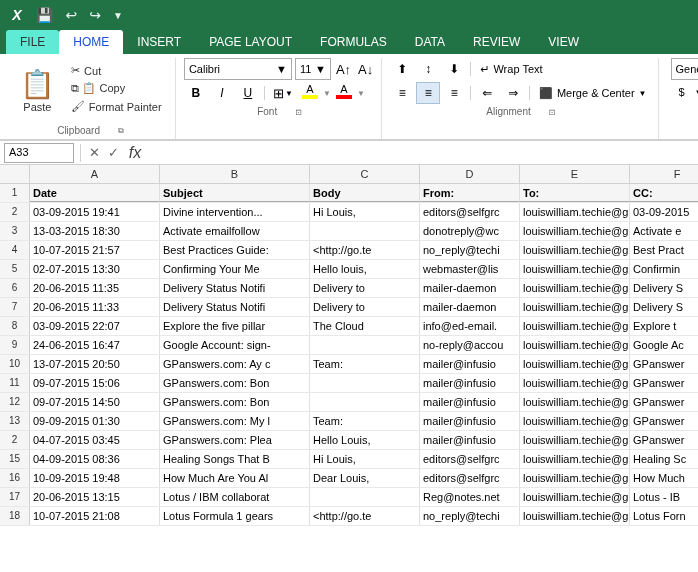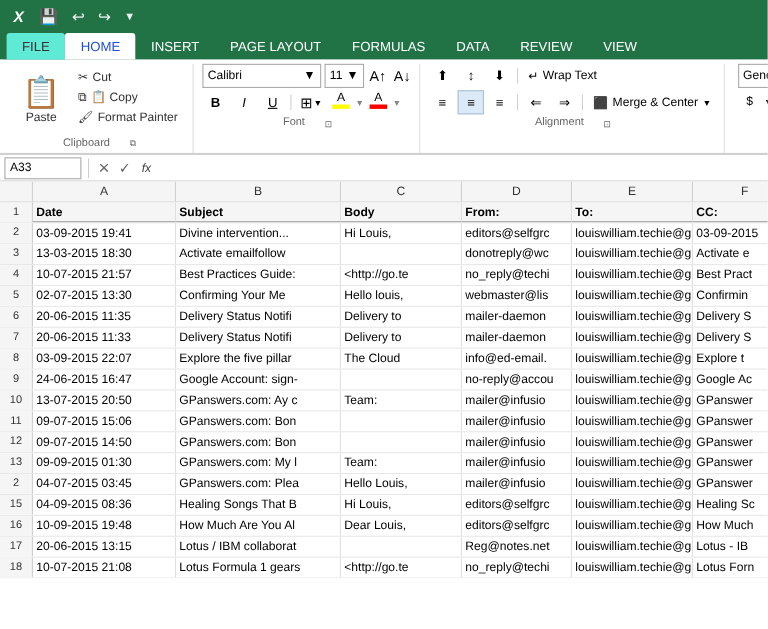--- a/index.html
+++ b/index.html
@@ -50,21 +50,21 @@
     .wrap-text-btn { display: flex; align-items: center; gap: 4px; height: 22px; border: 1px solid transparent; background: none; cursor: pointer; padding: 0 4px; font-size: 11px; white-space: nowrap; }
     .merge-btn { display: flex; align-items: center; gap: 4px; height: 22px; border: 1px solid transparent; background: none; cursor: pointer; padding: 0 4px; font-size: 11px; }
 
     
     .number-box { width: 80px; height: 22px; border: 1px solid #aaa; padding: 2px 4px; font-size: 11px; display: flex; align-items: center; justify-content: space-between; cursor: pointer; }
 
     
     .formula-bar { display: flex; align-items: center; height: 24px; border-bottom: 1px solid #d0d0d0; padding: 0 4px; gap: 4px; background: #fff; }
     .cell-ref-box { width: 70px; height: 20px; border: 1px solid #aaa; padding: 2px 4px; font-size: 11px; display: flex; align-items: flex-start; }
     .formula-divider { width: 1px; height: 18px; background: #d0d0d0; margin: 0 2px; }
-    .fx-btn { font-size: 11px; color: #444; font-style: italic; padding: 0 4px; cursor: pointer; border: none; background: none; }
+    .fx-btn { font-size: 16px; color: #444; font-style: italic; padding: 0 4px; cursor: pointer; border: none; background: none; }
     .formula-input { flex: 1; height: 20px; border: none; font-size: 11px; outline: none; }
     .formula-icon-btn { background: none; border: none; cursor: pointer; font-size: 13px; color: #666; padding: 0 2px; }
 
     
     .spreadsheet { overflow: hidden; }
     .col-headers { display: flex; background: #f5f5f5; border-bottom: 1px solid #d0d0d0; }
     .row-header-cell { width: 30px; min-width: 30px; height: 18px; border-right: 1px solid #d0d0d0; background: #f5f5f5; }
     .col-header { height: 18px; border-right: 1px solid #d0d0d0; font-size: 11px; text-align: center; line-height: 18px; color: #333; background: #f5f5f5; cursor: pointer; }
     .data-row { display: flex; border-bottom: 1px solid #e8e8e8; }
     .row-num { width: 30px; min-width: 30px; height: 18px; border-right: 1px solid #d0d0d0; background: #f5f5f5; font-size: 10px; text-align: center; line-height: 18px; color: #333; cursor: pointer; }

